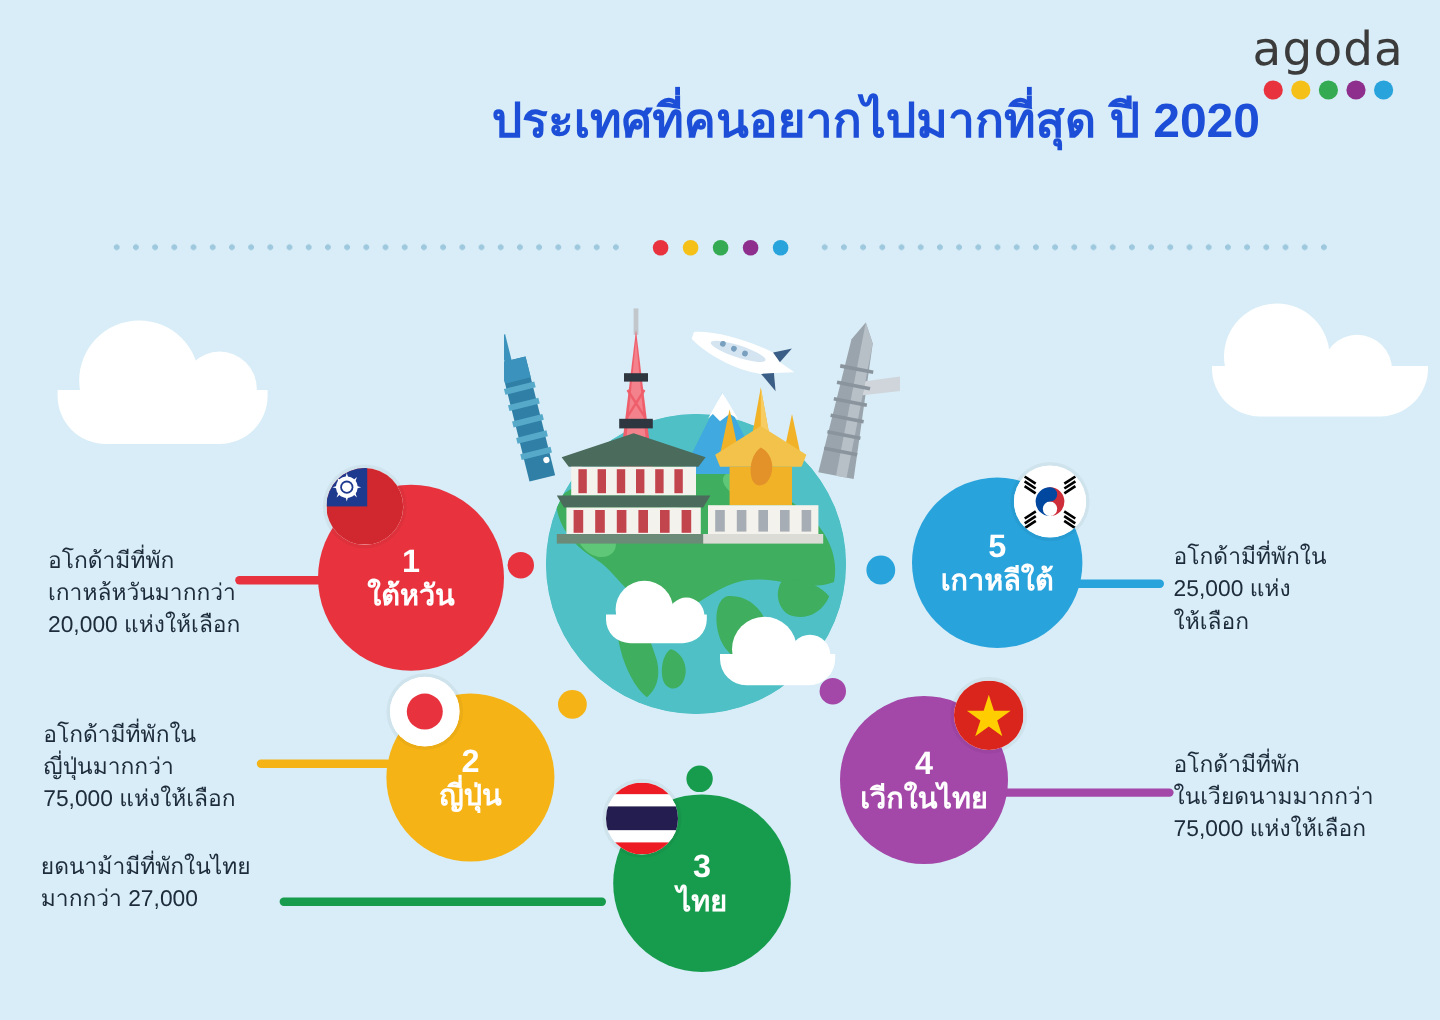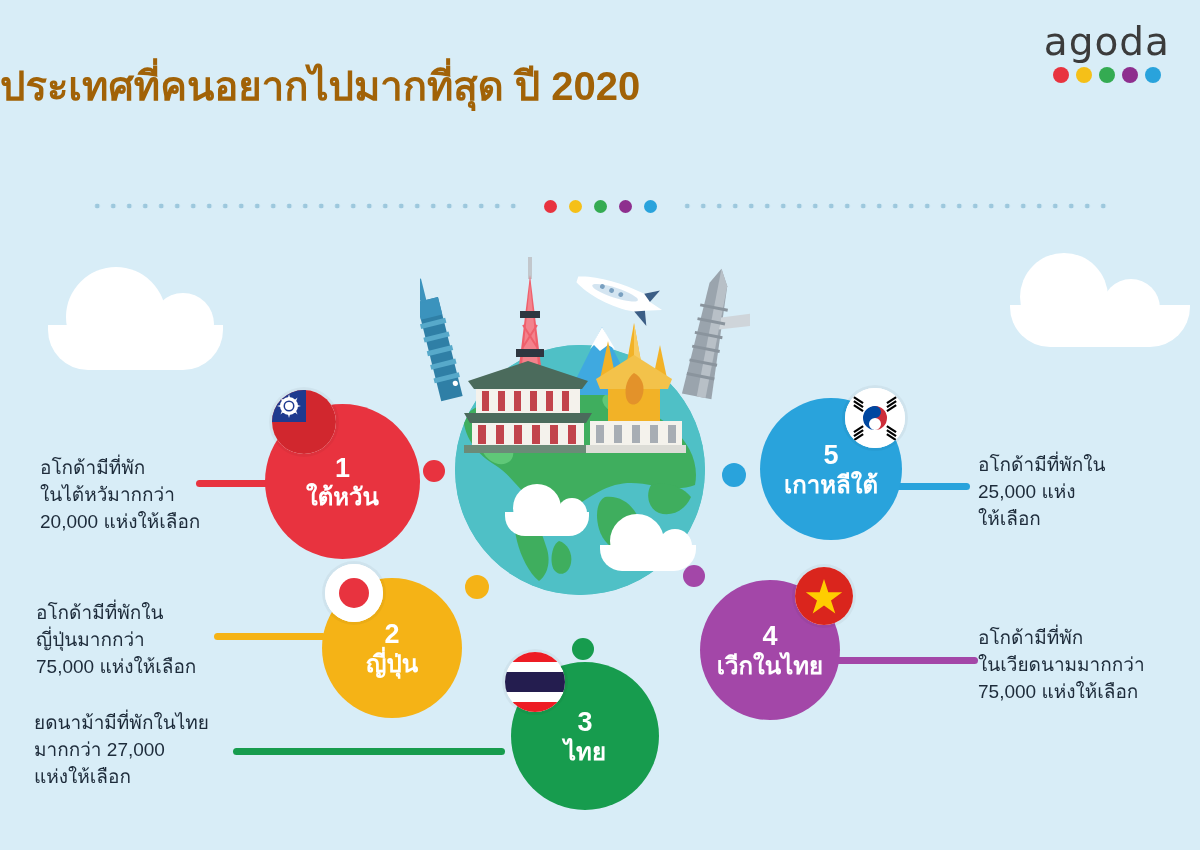--- a/index.html
+++ b/index.html
@@ -32,22 +32,22 @@
   .cloud-globe-b::before { width:54px; height:54px; left:10px; top:-31px; }
   .cloud-globe-b::after { width:34px; height:34px; left:58px; top:-16px; }
 
   
   .logo { position:absolute; right:30px; top:22px; text-align:center; }
   .logo-word { font-size:39px; letter-spacing:1px; color:#3b3b3b; font-weight:400;
                font-family:"DejaVu Sans", sans-serif; line-height:1; }
   .logo-dots { display:flex; gap:7px; justify-content:center; margin-top:6px; }
   .logo-dots i { width:16px; height:16px; border-radius:50%; display:block; }
 
-  .title { position:absolute; top:54px; left:0; width:1050px; text-align:left;
-           font-size:40px; font-weight:bold; color:#a16207; letter-spacing:0px; }
+  .title { position:absolute; top:68px; left:0; width:1050px; text-align:right;
+           font-size:40px; font-weight:bold; color:#1d4ed8; letter-spacing:0px; }
   .subtitle { position:absolute; top:116px; left:0; width:1050px; text-align:center;
               font-size:47px; font-weight:bold; color:#ed3237; }
 
   
   .divider { position:absolute; top:198px; left:85px; width:1030px; height:16px;
              display:flex; align-items:center; justify-content:center; }
   .dots-line { flex:1; height:14px;
     background-image:radial-gradient(circle, #9dc8dd 2.4px, transparent 2.6px);
     background-size:16px 14px; background-position:center; background-repeat:repeat-x; }
   .divider .big-dots { display:flex; gap:12px; margin:0 18px; }
@@ -233,21 +233,21 @@
         <circle cx="182" cy="44" r="2.4" fill="#7aa0c0"></circle>
         <circle cx="192" cy="45" r="2.4" fill="#7aa0c0"></circle>
         <circle cx="202" cy="46" r="2.4" fill="#7aa0c0"></circle>
       </g>
     </svg>
   </div>
 
   <div class="connector" style="left:196px; top:480px; width:110px; background:#e8333f;"></div>
   <div class="caption" style="left:40px; top:455px; width:180px;">
     <div>อโกด้ามีที่พัก</div>
-    <div>ในไต้หวัมากกว่า</div>
+    <div>เกาหล้หวันมากกว่า</div>
     <div>20,000 แห่งให้เลือก</div>
   </div>
   <div class="bubble" style="left:265px; top:404px; width:155px; height:155px; background:#e8333f;">
     <span class="num">1</span>
     <span class="name">ใต้หวัน</span>
   </div>
   <div class="flag" style="left:272px; top:390px; width:64px; height:64px;">
     <svg width="64" height="64" viewBox="0 0 64 64">
       <rect width="64" height="64" fill="#d1272e"></rect>
       <rect width="34" height="32" fill="#1e3a8f"></rect>
@@ -283,21 +283,20 @@
       <rect width="58" height="58" fill="#ffffff"></rect>
       <circle cx="29" cy="29" r="15" fill="#e8333f"></circle>
     </svg>
   </div>
   <div class="minidot" style="left:465px; top:575px; width:24px; height:24px; background:#f5b316;"></div>
 
   <div class="connector" style="left:233px; top:748px; width:272px; background:#179c4e;"></div>
   <div class="caption" style="left:34px; top:710px; width:200px;">
     <div>ยดนาม้ามีที่พักในไทย</div>
     <div>มากกว่า 27,000</div>
-    <div>แห่งให้เลือก</div>
   </div>
   <div class="bubble" style="left:511px; top:662px; width:148px; height:148px; background:#179c4e;">
     <span class="num">3</span>
     <span class="name">ไทย</span>
   </div>
   <div class="flag" style="left:505px; top:652px; width:60px; height:60px;">
     <svg width="60" height="60" viewBox="0 0 60 60">
       <rect width="60" height="10" y="0" fill="#ed1c24"></rect>
       <rect width="60" height="10" y="10" fill="#ffffff"></rect>
       <rect width="60" height="20" y="20" fill="#241d4f"></rect>

